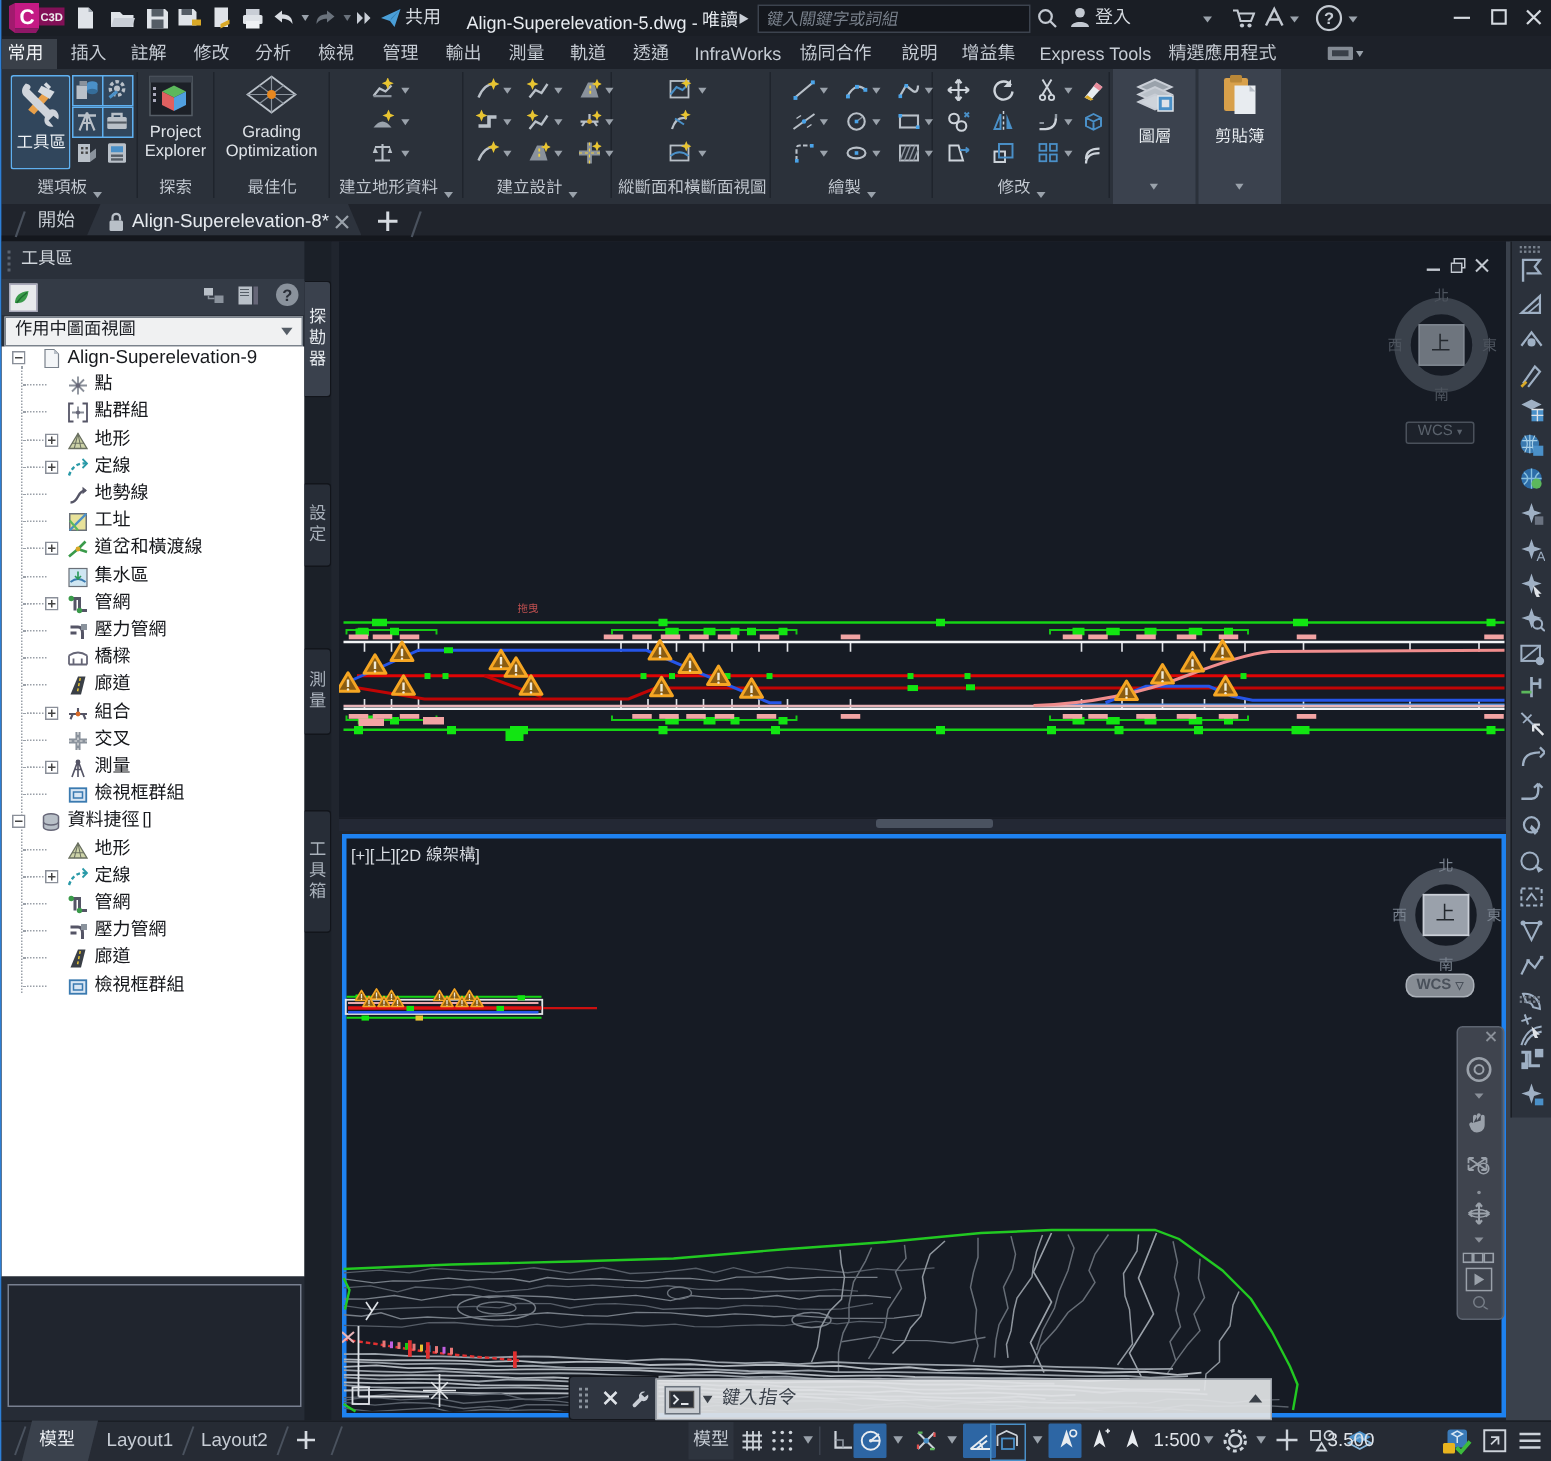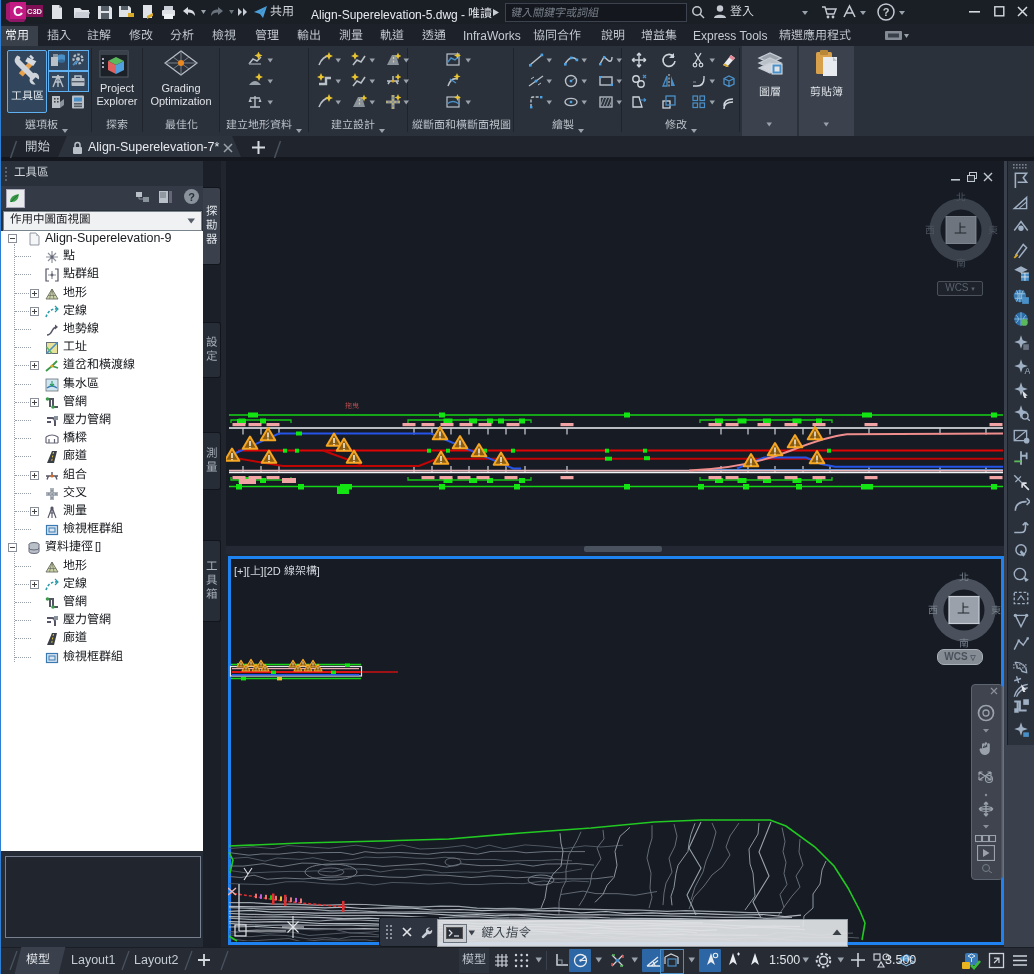--- a/index.html
+++ b/index.html
@@ -731,21 +731,21 @@
     </svg>
     <svg width="25.0" height="13.5" style="position:absolute;left:24px;top:140px;" fill="#c9cfd6">
       <use href="#u958B" transform="translate(0.0,10.75) scale(0.01250,-0.01250)"></use>
       <use href="#u59CB" transform="translate(12.5,10.75) scale(0.01250,-0.01250)"></use>
     </svg>
     <div style="position:absolute;left:57px;top:136px;width:183px;height:21px;background:#2d333d;clip-path:polygon(9px 0,174px 0,100% 100%,0 100%)"></div>
     <svg style="position:absolute;left:70px;top:141px;" width="13" height="14" viewBox="0 0 13 14">
       <rect x="2" y="6" width="9" height="7" rx="1" fill="#b9c0c8"></rect>
       <path d="M4 6 V4 a2.5 2.5 0 0 1 5 0 V6" stroke="#b9c0c8" stroke-width="1.5" fill="none"></path>
     </svg>
-    <div style="position:absolute;left:87px;top:140px;width:135px;height:15px;font:12.5px 'Liberation Sans';color:#e6eaef;white-space:nowrap">Align-Superelevation-7*</div>
+    <div style="position:absolute;left:87px;top:140px;width:135px;height:15px;font:12.5px 'Liberation Sans';color:#e6eaef;white-space:nowrap">Align-Superelevation-8*</div>
     <svg style="position:absolute;left:222px;top:143px;" width="10" height="10" viewBox="0 0 10 10">
       <path d="M1 1 L9 9 M9 1 L1 9" stroke="#9aa2ab" stroke-width="1.5"></path>
     </svg>
     <svg style="position:absolute;left:250px;top:140px;" width="15" height="15" viewBox="0 0 15 15">
       <path d="M7.5 1 V14 M1 7.5 H14" stroke="#d5dae0" stroke-width="2"></path>
     </svg>
     <svg style="position:absolute;left:272px;top:139px;" width="9" height="21" viewBox="0 0 8 21">
       <path d="M7 2 L1 19" stroke="#4a525e" stroke-width="1.5"></path>
     </svg>
     <div style="position:absolute;left:0px;top:161px;width:202px;height:786px;background:#262c36"></div>

